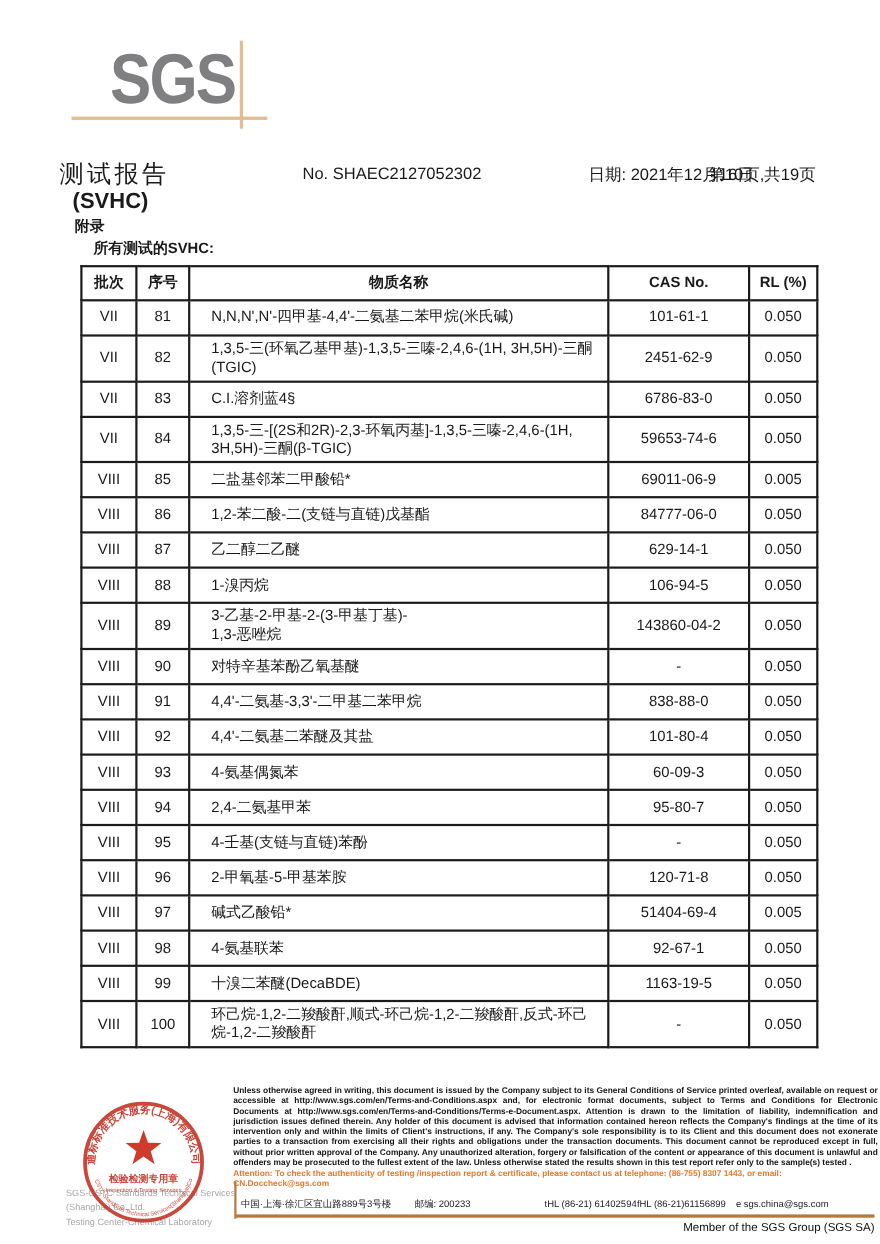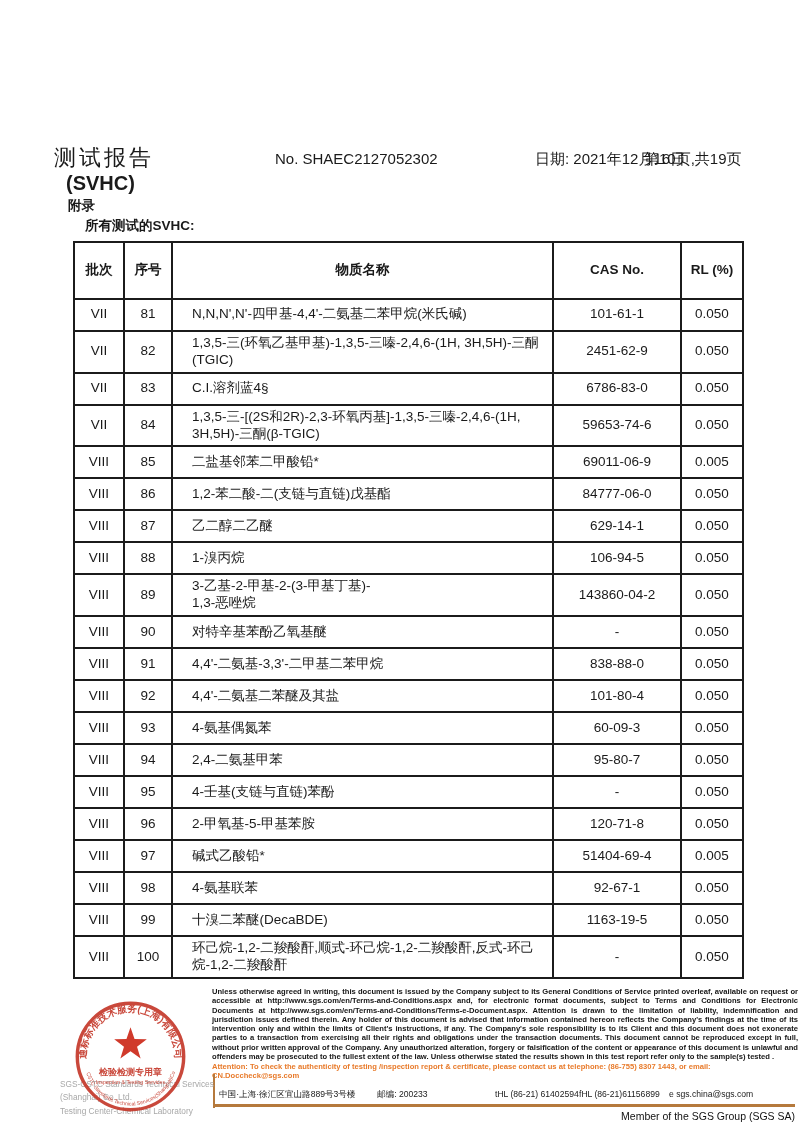--- a/index.html
+++ b/index.html
@@ -29,21 +29,21 @@
   .appendix { position:absolute; left:68px; top:197px; font-size:13.5px; font-weight:bold; }
   .section-label { position:absolute; left:85px; top:217px; font-size:13.5px; font-weight:bold; }
 
   
   table.svhc { position:absolute; left:73px; top:241px; width:669px;
     border-collapse:collapse; table-layout:fixed; }
   table.svhc th, table.svhc td {
     border:2px solid #1b1b1b; font-size:13.5px; text-align:center;
     vertical-align:middle; padding:3px 4px; line-height:1.25;
   }
-  table.svhc th { font-weight:bold; height:30px; padding:19px 4px; }
+  table.svhc th { font-weight:bold; height:30px; padding:6px 4px; }
   table.svhc td { height:32px; }
   table.svhc td.substance { text-align:left; padding-left:19px; white-space:pre-line; }
   col.c-batch{width:50px;} col.c-idx{width:48px;} col.c-name{width:381px;}
   col.c-cas{width:128px;} col.c-rl{width:62px;}
 
   
   .company-gray {
     position:absolute; left:60px; top:1078px; width:195px; z-index:1;
     font-size:8.3px; color:#a8a8a8; line-height:1.6;
   }
@@ -69,20 +69,25 @@
   .a-web  { left:450px; }
   .addr-vline { position:absolute; left:213px; top:1074px; width:2px; height:34px; background:#b5793c; }
   .footer-hline { position:absolute; left:214px; top:1104px; width:581px; height:2.5px; background:#b5793c; }
   .member-line { position:absolute; left:540px; top:1110px; width:255px; text-align:right; font-size:10.5px; color:#111; }
 </style>
 </head>
 <body>
 
 <div class="page">
 
+  <div class="logo-block">
+    <div class="logo-hline"></div>
+    <div class="logo-vline"></div>
+    <div class="logo-text">SGS</div>
+  </div>
 
   <div class="report-title">测试报告</div>
   <div class="report-no">No. SHAEC2127052302</div>
   <div class="report-date">日期: 2021年12月16日</div>
   <div class="report-page">第10页,共19页</div>
   <div class="report-subtitle">(SVHC)</div>
   <div class="appendix">附录</div>
   <div class="section-label">所有测试的SVHC:</div>
 
   <table class="svhc">

